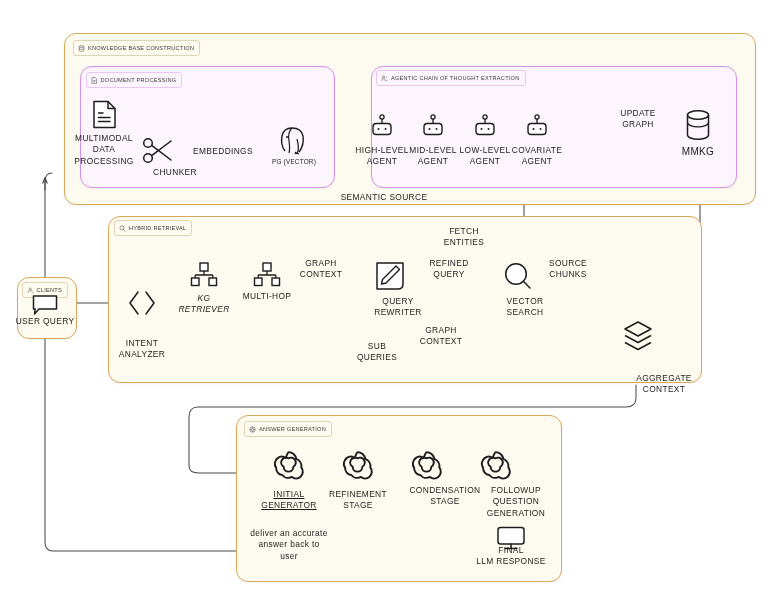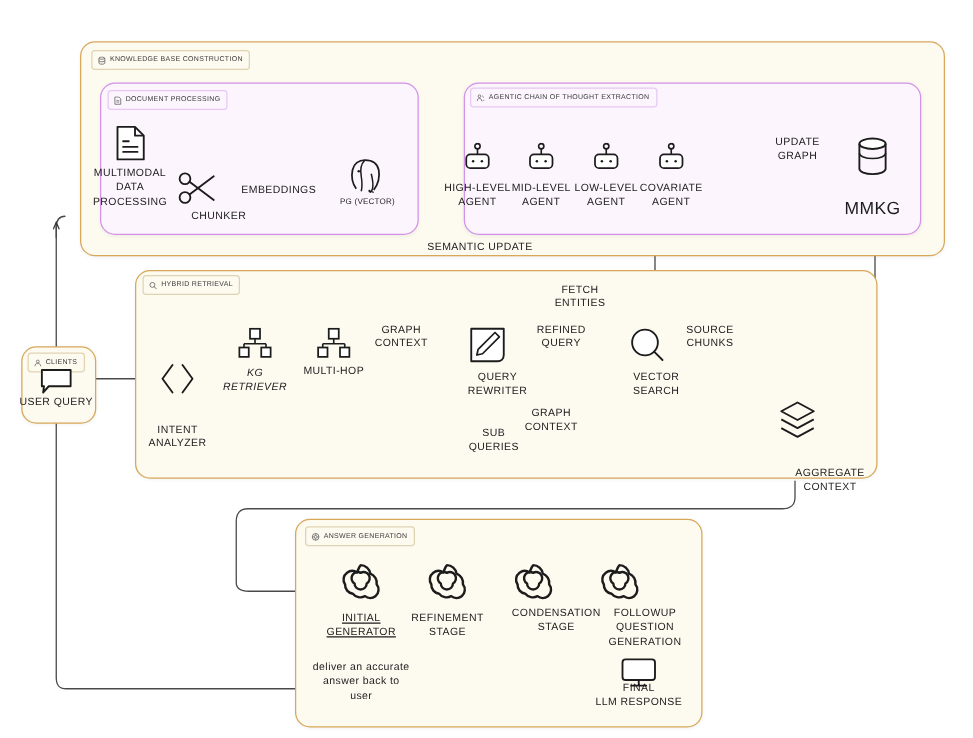--- a/index.html
+++ b/index.html
@@ -50,21 +50,21 @@
   .lbl{
     position:absolute;
     font-size:8.4px;
     letter-spacing:.35px;
     color:#1c1c1c;
     text-align:center;
     line-height:1.35;
     white-space:pre-line;
     transform:translateX(-50%);
   }
-  .lbl.big{font-size:14px;margin-top:12px;}
+  .lbl.big{font-size:10px;}
   .edge{
     position:absolute;
     font-size:8.4px;
     letter-spacing:.35px;
     color:#1c1c1c;
     text-align:center;
     line-height:1.35;
     white-space:pre-line;
     transform:translateX(-50%);
   }
@@ -250,21 +250,21 @@
   <div class="edge" style="left:638px;top:108px;width:58px;">UPDATE
 GRAPH</div>
 
   <svg class="ico" style="left:683px;top:109px;" width="30" height="34" viewBox="0 0 30 34">
     <ellipse cx="15" cy="6" rx="10.5" ry="4.2" fill="#ffffff" stroke="#1c1c1c" stroke-width="1.5"></ellipse>
     <path d="M4.5,6 L4.5,26 C4.5,28.4 9.2,30.3 15,30.3 C20.8,30.3 25.5,28.4 25.5,26 L25.5,6" fill="none" stroke="#1c1c1c" stroke-width="1.5"></path>
     <path d="M4.5,13.5 C4.5,15.9 9.2,17.8 15,17.8 C20.8,17.8 25.5,15.9 25.5,13.5" fill="none" stroke="#1c1c1c" stroke-width="1.3"></path>
   </svg>
   <div class="lbl big" style="left:698px;top:145px;width:60px;">MMKG</div>
 
-  <div class="edge" style="left:384px;top:192px;width:110px;">SEMANTIC UPDATE</div>
+  <div class="edge" style="left:384px;top:192px;width:110px;">SEMANTIC SOURCE</div>
 
   <div class="sect" style="left:108px;top:216px;width:592px;height:165px;"></div>
   <div class="badge" style="left:114px;top:220px;">
     <svg class="bico" width="7" height="7" viewBox="0 0 12 12">
       <circle cx="5" cy="5" r="3.4" fill="none" stroke="#555" stroke-width="1"></circle>
       <path d="M7.5,7.5 L10.4,10.4" stroke="#555" stroke-width="1.1" stroke-linecap="round"></path>
     </svg>
     <span class="btxt">HYBRID
 RETRIEVAL</span>
   </div>
@@ -315,21 +315,21 @@
   </svg>
   <div class="lbl" style="left:525px;top:296px;width:70px;">VECTOR
 SEARCH</div>
 
   <div class="edge" style="left:568px;top:258px;width:66px;text-align:center;">SOURCE
 CHUNKS</div>
 
   <div class="edge" style="left:441px;top:325px;width:64px;">GRAPH
 CONTEXT</div>
 
-  <div class="edge" style="left:395px;top:341px;width:60px;">SUB
+  <div class="edge" style="left:377px;top:341px;width:60px;">SUB
 QUERIES</div>
 
   <svg class="ico" style="left:622px;top:320px;" width="32" height="32" viewBox="0 0 32 32">
     <path d="M16,2 L29,9 L16,16 L3,9 Z" fill="none" stroke="#1c1c1c" stroke-width="1.5" stroke-linejoin="round"></path>
     <path d="M3,15.5 L16,22.5 L29,15.5" fill="none" stroke="#1c1c1c" stroke-width="1.5" stroke-linejoin="round"></path>
     <path d="M3,22.5 L16,29.5 L29,22.5" fill="none" stroke="#1c1c1c" stroke-width="1.5" stroke-linejoin="round"></path>
   </svg>
   <div class="lbl" style="left:664px;top:350px;width:84px;margin-top:23px;">AGGREGATE
 CONTEXT</div>
 

